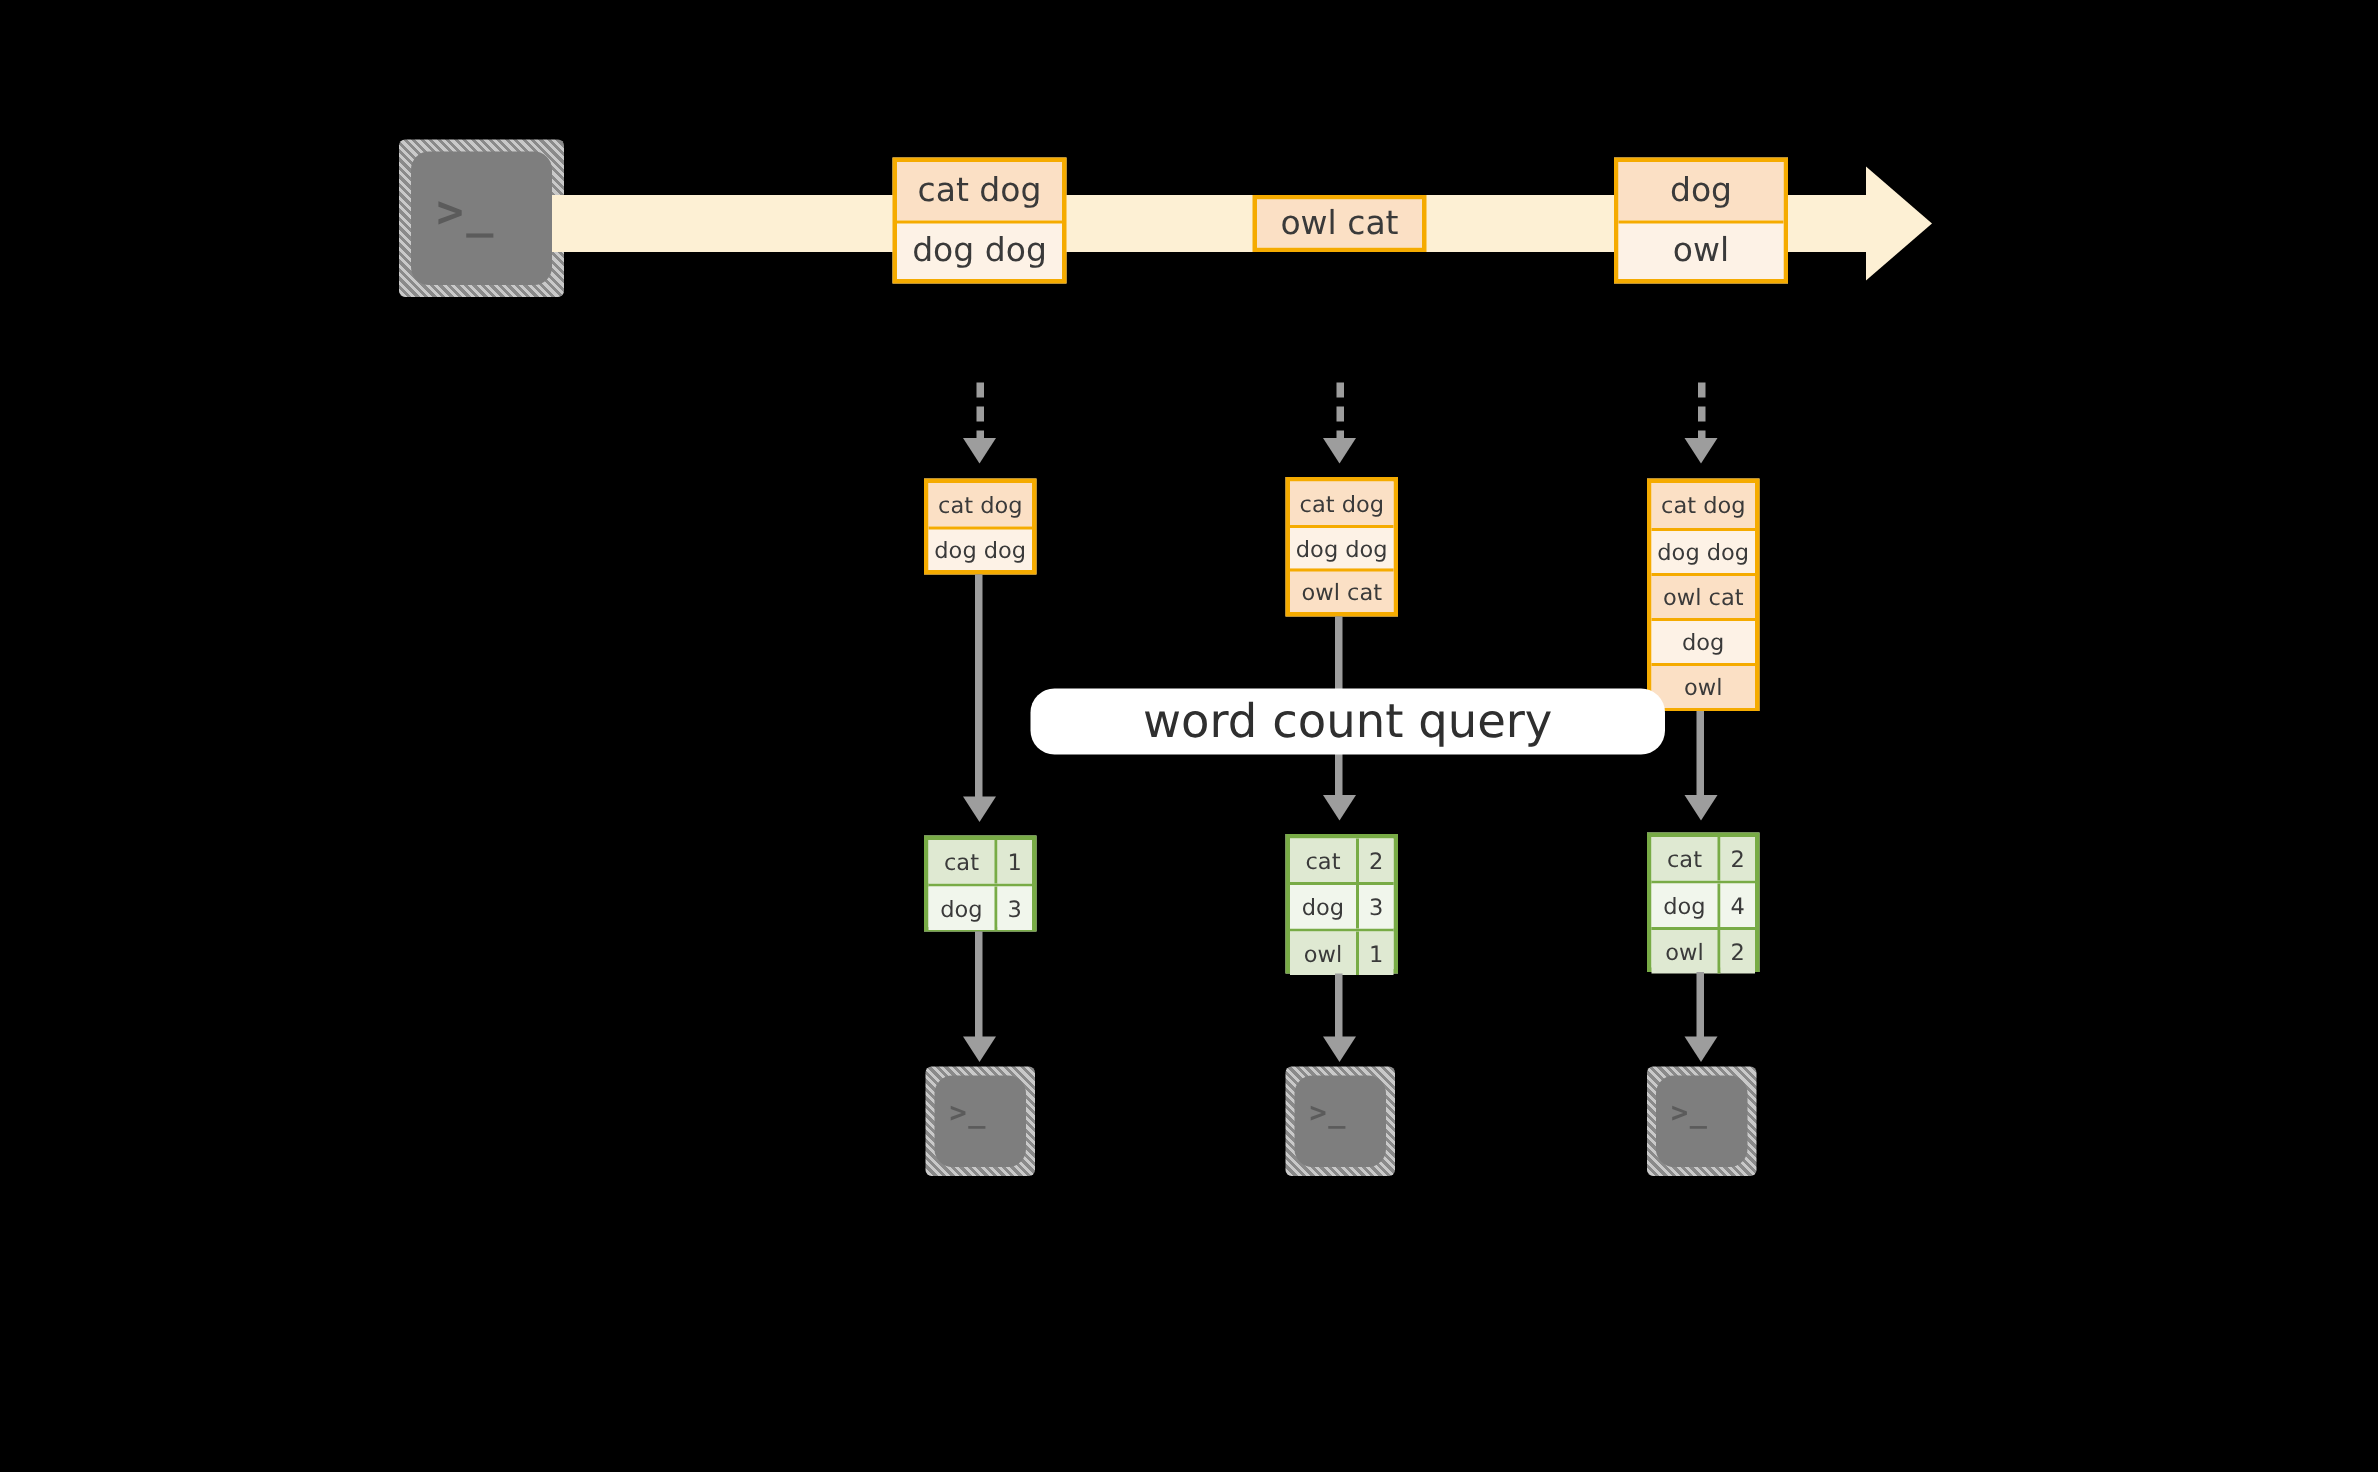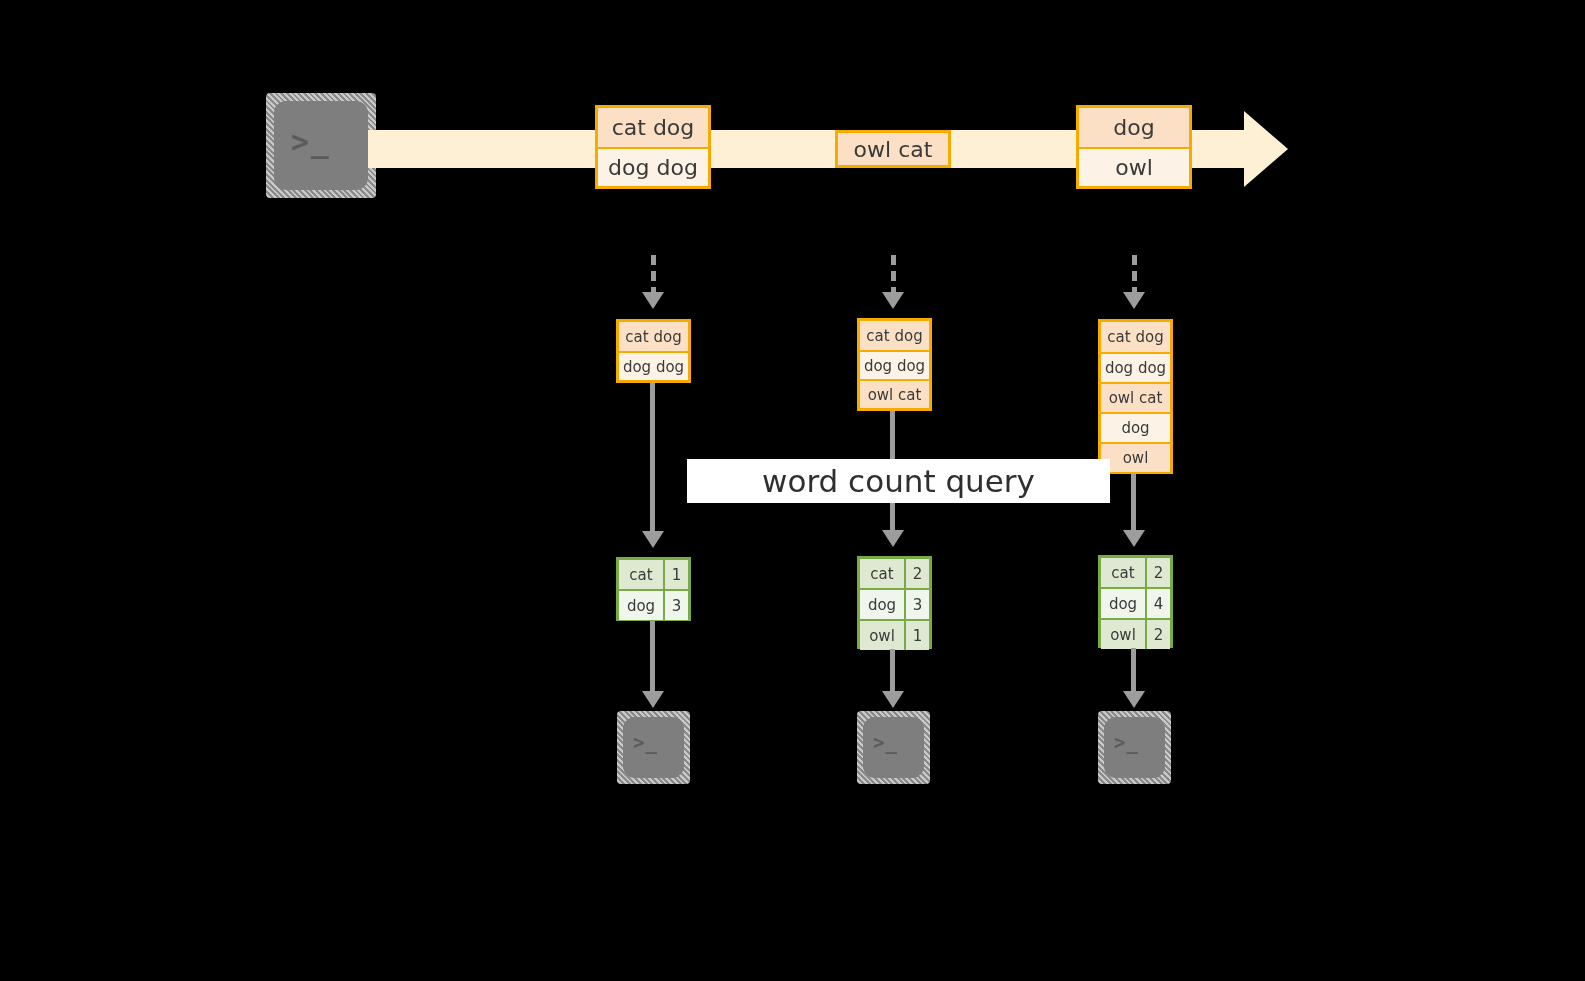--- a/index.html
+++ b/index.html
@@ -82,21 +82,21 @@
     position:absolute;width:0;height:0;
     border-left:11px solid transparent;
     border-right:11px solid transparent;
     border-top:17px solid #9d9d9d;
   }
 
   
   .query-band{
     position:absolute;background:#ffffff;
     display:flex;align-items:center;justify-content:center;
-    color:#2f2f2f;white-space:nowrap;
+    color:#2f2f2f;white-space:nowrap;border-radius:16px;
   }
 </style>
 </head>
 <body>
 
 <div class="stage">
 
   <div class="term" style="left:266px;top:93px;width:110px;height:105px;">
     <div class="term-inner">
       <span class="glyph" style="left:17px;top:26px;font-size:30px;">&gt;_</span>

